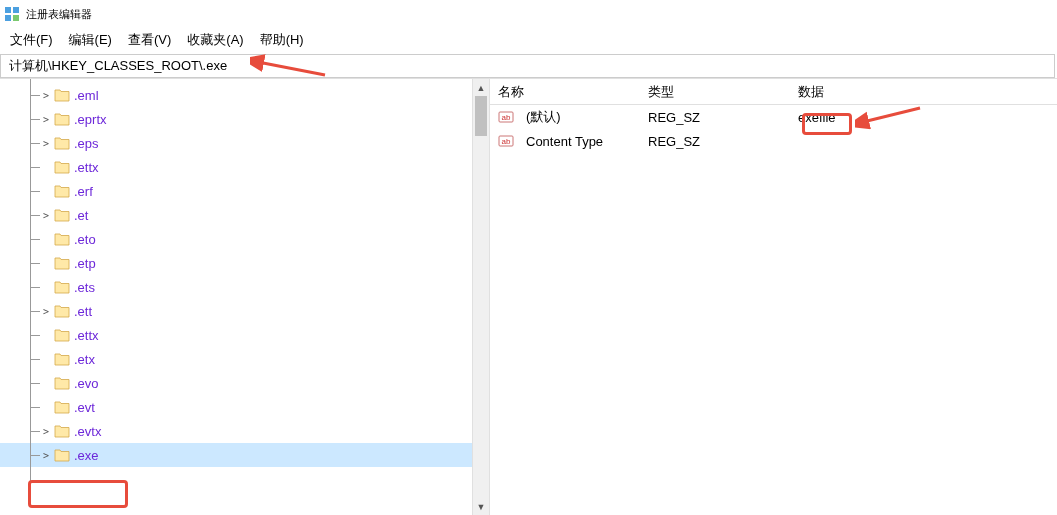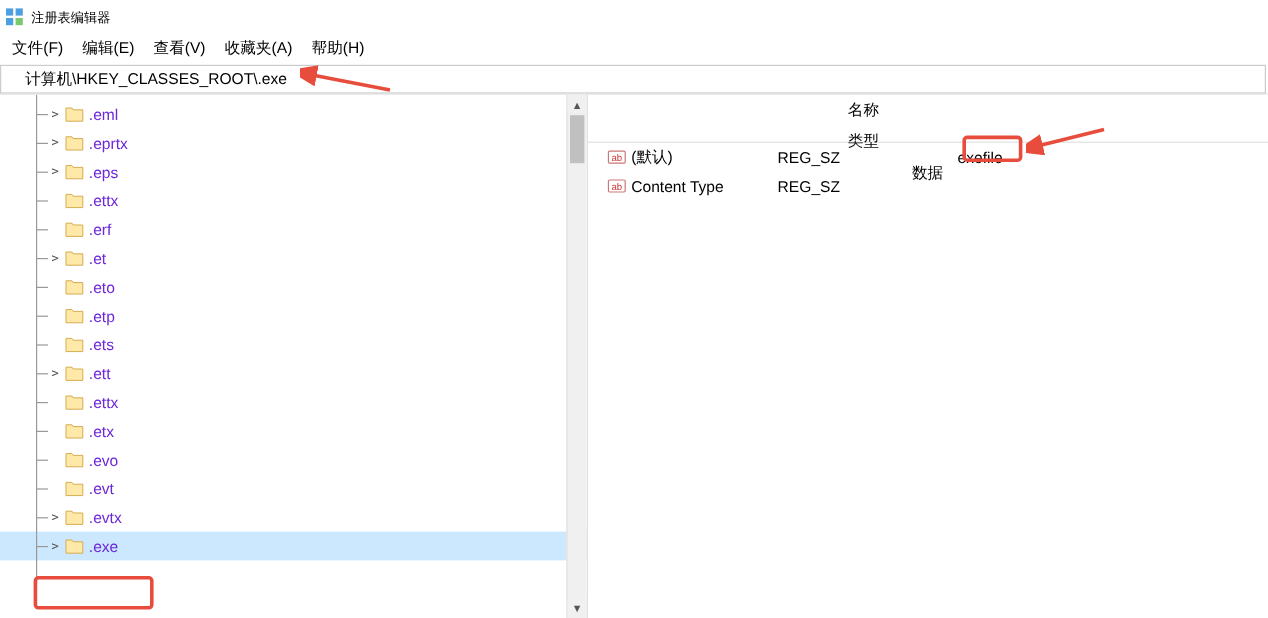--- a/index.html
+++ b/index.html
@@ -43,21 +43,21 @@
       font-size: 13px;
       color: #000;
       cursor: default;
     }
     .address-bar {
       height: 24px;
       border: 1px solid #ccc;
       margin: 2px 2px 0 0;
       display: flex;
       align-items: center;
-      padding-left: 20px;
+      padding-left: 8px;
       background: #fff;
       position: relative;
     }
     .address-text {
       font-size: 13px;
       color: #000;
     }
     .content-area {
       display: flex;
       height: calc(100% - 78px);
@@ -146,25 +146,24 @@
       right: 2px;
       height: 40px;
       background: #c0c0c0;
     }
     .list-panel {
       flex: 1;
       background: #fff;
       position: relative;
     }
     .list-header {
-      height: 40px;
+      height: 26px;
       display: flex;
       align-items: center;
       border-bottom: 1px solid #e0e0e0;
-      flex-direction: column;
     }
     .list-header-col {
       padding: 4px 8px;
       font-size: 13px;
       color: #000;
       border-right: 1px solid transparent;
     }
     .col-name { width: 150px; }
     .col-type { width: 150px; }
     .col-data { flex: 1; }
@@ -179,21 +178,21 @@
       color: #000;
       display: flex;
       align-items: center;
     }
     .value-icon {
       width: 24px;
       height: 16px;
       margin-right: 4px;
       display: inline-flex;
       align-items: center;
-      justify-content: flex-end;
+      justify-content: flex-start;
     }
     .highlight-box-red {
       position: absolute;
       border: 3px solid #e74c3c;
       border-radius: 4px;
       pointer-events: none;
       z-index: 50;
     }
     .arrow-annotation {
       position: absolute;

